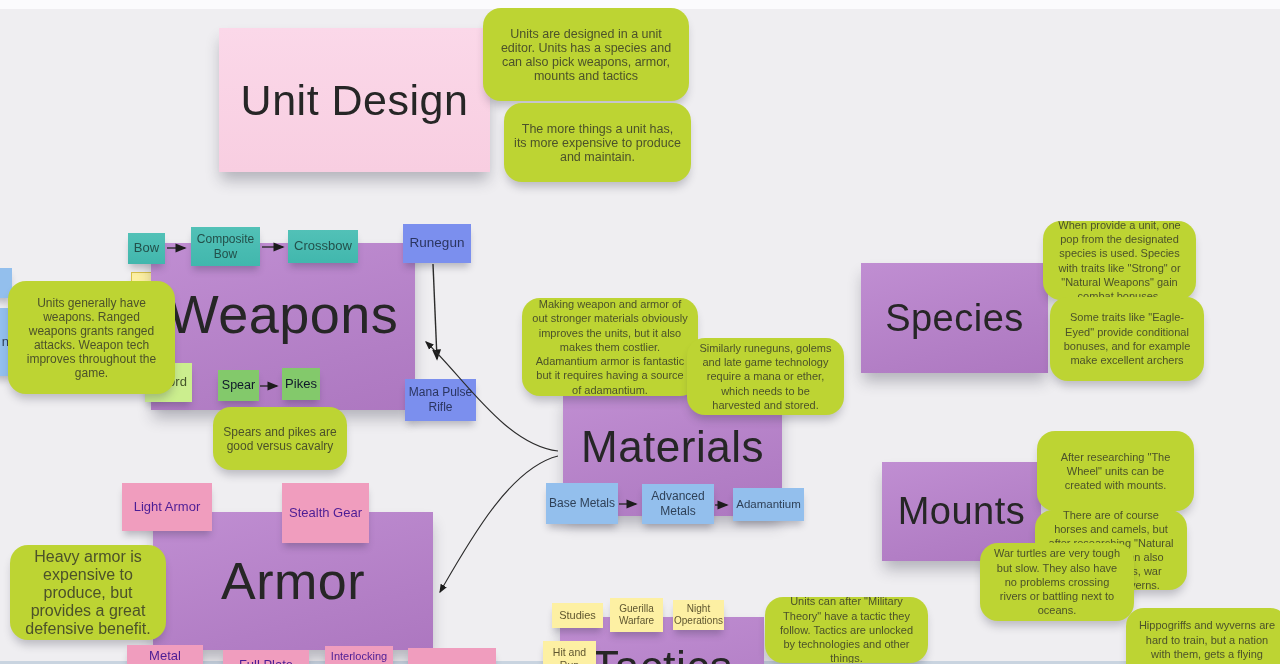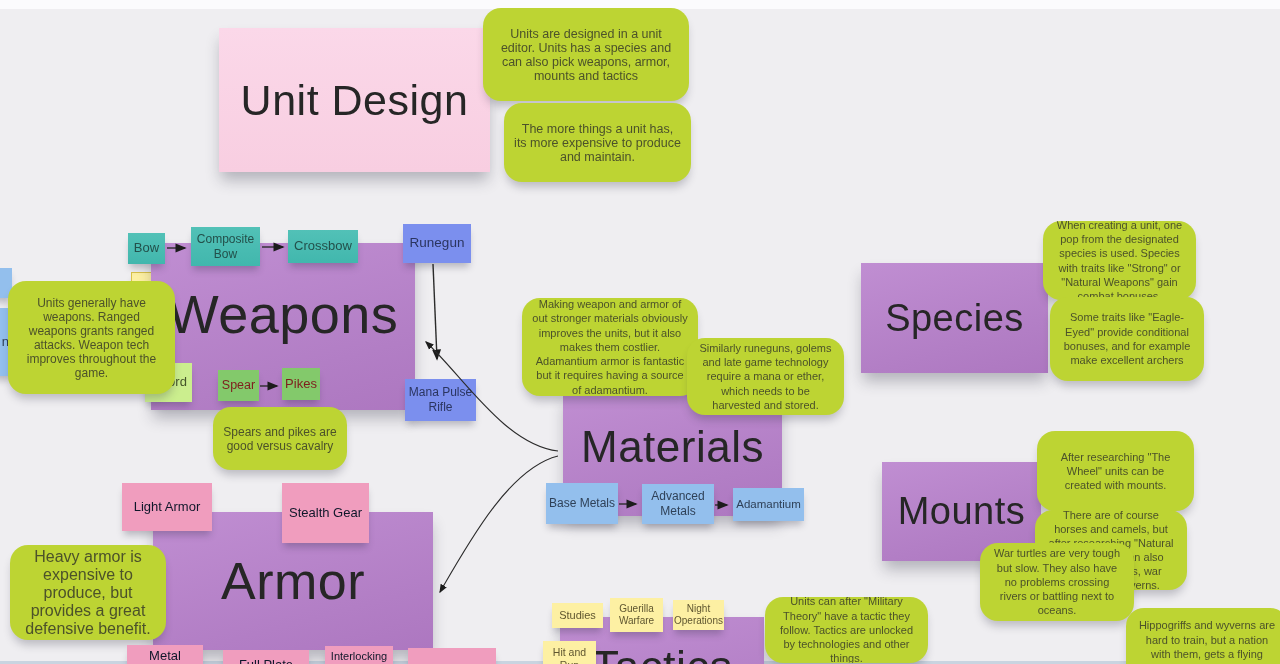--- a/index.html
+++ b/index.html
@@ -5,21 +5,21 @@
   html,body{margin:0;padding:0;background:#e4e4e6;}
   #board{
     position:relative;width:1280px;height:664px;overflow:hidden;
     background:#efeef1;
     font-family:"Liberation Sans",sans-serif;
     -webkit-font-smoothing:antialiased;
   }
   .band{position:absolute;left:0;width:1280px;}
   .sticky{
     position:absolute;display:flex;align-items:center;justify-content:center;
-    text-align:center;color:#0f172a;line-height:1.25;
+    text-align:center;color:#4c1d95;line-height:1.25;
     box-shadow:0 6px 7px -2px rgba(40,40,60,.28);
   }
   .board-card{
     position:absolute;display:flex;align-items:center;justify-content:center;
     text-align:center;
     box-shadow:0 10px 14px -2px rgba(40,40,60,.30);
   }
   .title{color:#262626;letter-spacing:.5px;white-space:nowrap;}
   .bubble{
     position:absolute;display:flex;align-items:center;justify-content:center;
@@ -27,21 +27,21 @@
     color:#4c522a;box-shadow:0 7px 9px -2px rgba(40,40,60,.25);
     padding:8px 10px;box-sizing:border-box;overflow:hidden;
   }
   .c-purple{background:linear-gradient(165deg,#c08ed2 0%,#b27ec5 70%,#ad77c0 100%);}
   .c-pinkL{background:linear-gradient(180deg,#fbd8e9 0%,#f8cee1 100%);}
   .c-pink{background:#f09dbe;}
   .c-teal{background:linear-gradient(180deg,#52c1b7 0%,#41b7ad 100%);color:#23504b;}
   .c-blue{background:#7b8fee;color:#2b3560;}
   .c-lblue{background:#93bfed;color:#2f4158;}
   .c-lgreen{background:#cbee8e;color:#44552a;}
-  .c-green{background:#83c96b;color:#7f1d1d;}
+  .c-green{background:#83c96b;color:#0f172a;}
   .c-yellow{background:#fdf0a3;color:#5f5630;}
   svg.connectors{position:absolute;left:0;top:0;pointer-events:none;}
 </style>
 </head>
 <body>
 
 <div id="board">
 
   <div class="band" style="top:0;height:9px;background:#fbfbfd;"></div>
   <div class="band" style="top:661px;height:3px;background:#c9d4e0;"></div>
@@ -112,21 +112,21 @@
     <span>Making weapon and armor of out stronger materials obviously improves the units, but it also makes them costlier. Adamantium armor is fantastic but it requires having a source of adamantium.</span>
   </div>
   <div class="bubble" style="left:687px;top:338px;width:157px;height:77px;font-size:11px;line-height:1.3;">
     <span>Similarly runeguns, golems and late game technology require a mana or ether, which needs to be harvested and stored.</span>
   </div>
 
   <div class="board-card c-purple" style="left:861px;top:263px;width:187px;height:110px;">
     <span class="title" style="font-size:38px;">Species</span>
   </div>
   <div class="bubble" style="left:1043px;top:221px;width:153px;height:79px;font-size:11px;line-height:1.28;">
-    <span>When creating a unit, one pop from the designated species is used. Species with traits like "Strong" or "Natural Weapons" gain combat bonuses.</span>
+    <span>When provide a unit, one pop from the designated species is used. Species with traits like "Strong" or "Natural Weapons" gain combat bonuses.</span>
   </div>
   <div class="bubble" style="left:1050px;top:297px;width:154px;height:84px;font-size:11px;line-height:1.3;">
     <span>Some traits like "Eagle-Eyed" provide conditional bonuses, and for example make excellent archers</span>
   </div>
 
   <div class="board-card c-purple" style="left:882px;top:462px;width:159px;height:99px;">
     <span class="title" style="font-size:38px;">Mounts</span>
   </div>
   <div class="bubble" style="left:1037px;top:431px;width:157px;height:80px;font-size:11px;line-height:1.3;">
     <span>After researching "The Wheel" units can be created with mounts.</span>

